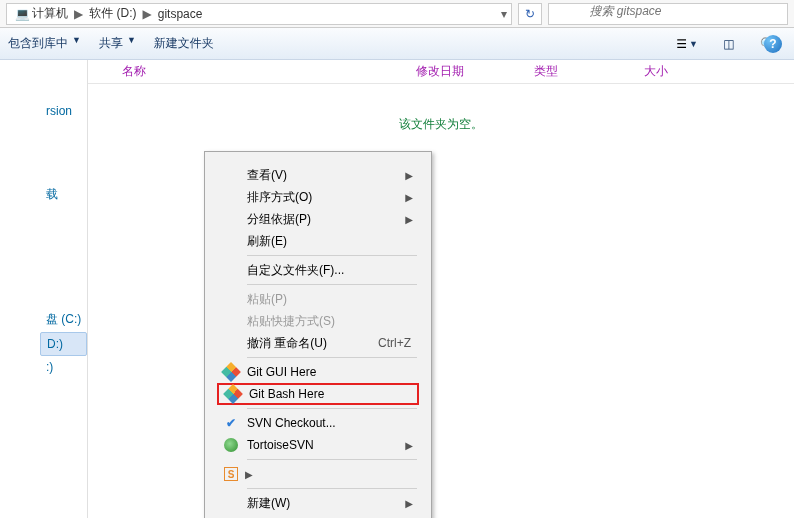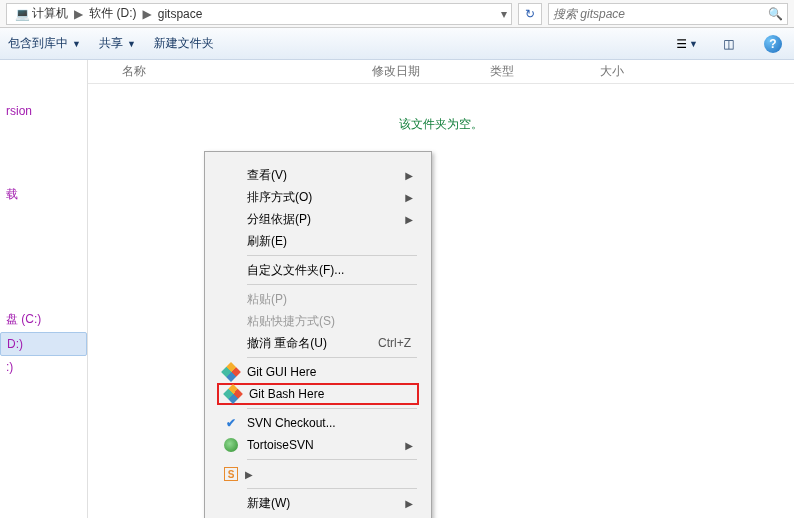--- a/index.html
+++ b/index.html
@@ -4,42 +4,42 @@
 <style>
 * { margin: 0; padding: 0; box-sizing: border-box; font-family: "Microsoft YaHei", "SimSun", sans-serif; font-size: 12px; }
 body { width: 794px; height: 518px; background: #fff; overflow: hidden; position: relative; }
 
 .address-bar { height: 28px; display: flex; align-items: center; border-bottom: 1px solid #ccc; padding: 2px 6px; gap: 6px; background: #f7f7f7; }
 .breadcrumbs { flex: 1; display: flex; align-items: center; height: 22px; border: 1px solid #ccc; background: #fff; padding: 0 4px; gap: 2px; }
 .bc-item { padding: 0 4px; color: #333; cursor: default; display: flex; align-items: center; gap: 2px; }
 .bc-sep { color: #666; }
 .bc-dropdown { margin-left: auto; color: #666; }
 .refresh-btn { width: 24px; height: 22px; border: 1px solid #ccc; display: flex; align-items: center; justify-content: center; background: #fff; color: #2a5db0; }
-.search-box { width: 240px; height: 22px; border: 1px solid #ccc; background: #fff; display: flex; align-items: center; padding: 0 4px; gap: 19px; color: #888; }
+.search-box { width: 240px; height: 22px; border: 1px solid #ccc; background: #fff; display: flex; align-items: center; padding: 0 12px; gap: 19px; color: #888; flex-direction: column; }
 .search-box input { border: none; outline: none; flex: 1; font-style: italic; color: #888; background: transparent; }
 .search-icon { margin-left: auto; color: #2a5db0; }
 
 .toolbar { height: 32px; display: flex; align-items: center; padding: 0 8px; gap: 18px; background: linear-gradient(#fafcfe, #e4edf7); border-bottom: 1px solid #c9d6e6; }
-.tb-item { display: flex; align-items: center; gap: 4px; color: #1a3b66; cursor: default; }
+.tb-item { display: flex; gap: 4px; color: #1a3b66; cursor: default; }
 .tb-drop { font-size: 9px; color: #1a3b66; }
 .tb-spacer { flex: 1; }
 .tb-iconbtn { width: 26px; height: 22px; display: flex; align-items: center; justify-content: center; color: #1a3b66; }
 .tb-view { display: flex; align-items: center; gap: 2px; }
 .help-icon { width: 18px; height: 18px; border-radius: 50%; background: radial-gradient(circle at 30% 30%, #6fc2f7, #1e6fbf); display: flex; align-items: center; justify-content: center; color: #fff; font-weight: bold; }
 
 .main { display: flex; height: calc(100% - 60px); }
 .sidebar { width: 88px; border-right: 1px solid #e0e0e0; padding-top: 40px; }
-.sb-item { padding: 4px 6px; color: #a21caf; white-space: nowrap; overflow: hidden; }
+.sb-item { padding: 4px 6px; color: #0369a1; white-space: nowrap; overflow: hidden; margin-left: 40px; }
 .sb-item.sel { background: #d8e6f7; border: 1px solid #a8c8ea; border-radius: 2px; }
 
 .content { flex: 1; position: relative; }
-.col-headers { display: flex; height: 24px; align-items: center; border-bottom: 1px solid #e6e6e6; padding-left: 26px; color: #737373; }
+.col-headers { display: flex; height: 24px; align-items: center; border-bottom: 1px solid #e6e6e6; padding-left: 26px; color: #a21caf; }
 .col-h { padding: 0 8px; }
 .col-name { width: 250px; }
-.col-date { width: 110px; }
+.col-date { width: 110px; margin-left: 44px; }
 .col-type { width: 110px; margin-left: 8px; }
 .col-size { width: 80px; }
 .empty-msg { text-align: center; margin-top: 32px; color: #15803d; }
 
 .context-menu { position: absolute; left: 204px; top: 151px; width: 228px; background: #f2f2f2; border: 1px solid #a7a7a7; box-shadow: 2px 2px 4px rgba(0,0,0,0.25); padding: 12px; }
 .cm-icon-col { width: 28px; display: inline-flex; align-items: center; justify-content: center; }
 .cm-item { height: 22px; display: flex; align-items: center; padding-right: 6px; cursor: default; position: relative; }
 .cm-item.disabled { color: #9a9a9a; }
 .cm-label { flex: 1; padding-left: 2px; }
 .cm-arrow { font-size: 10px; color: #555; }

